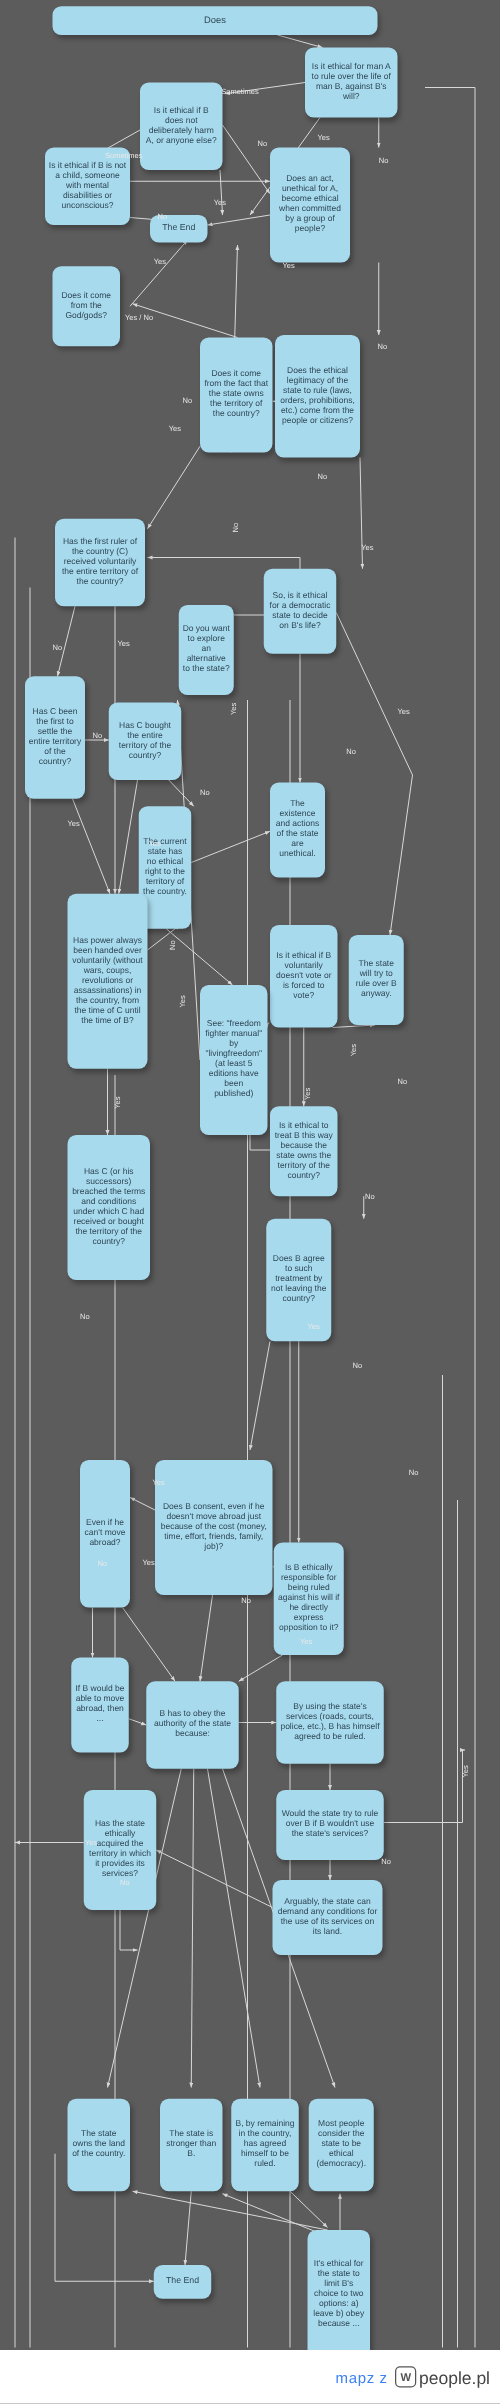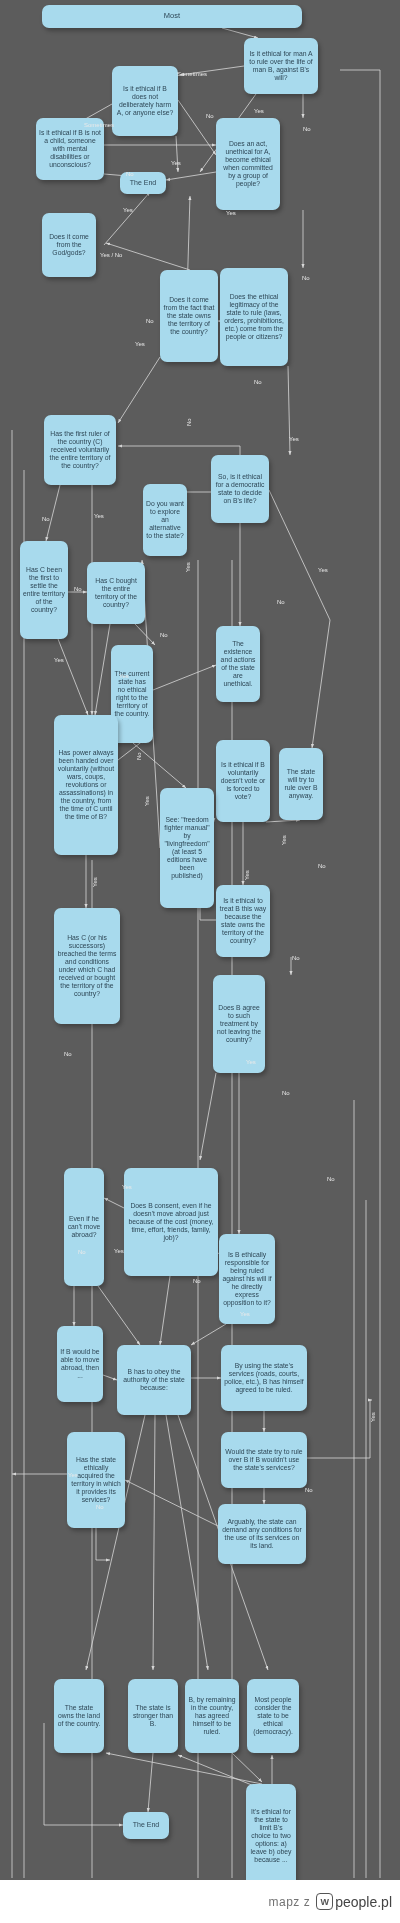--- a/index.html
+++ b/index.html
@@ -67,21 +67,21 @@
     height: 43px;
     background: #ffffff;
     display: flex;
     align-items: center;
     justify-content: flex-end;
     padding-right: 8px;
     box-sizing: border-box;
     font-family: "Liberation Sans", sans-serif;
   }
   #footer .credit {
-    color: #737373;
+    color: #3b82f6;
     font-size: 12px;
     letter-spacing: 0.5px;
     margin-right: 6px;
   }
   #footer .logo-mark {
     width: 15px;
     height: 15px;
     border: 1.6px solid #555;
     border-radius: 4px;
     color: #555;
@@ -239,21 +239,21 @@
         <path d="M24,470 L24,1878"></path>
         <path d="M92,860 L92,1878"></path>
         <path d="M198,560 L198,1878"></path>
         <path d="M232,560 L232,1878"></path>
         <path d="M354,1100 L354,1878"></path>
         <path d="M366,1200 L366,1878"></path>
       </g>
     </svg>
     <div id="nodes">
         <div class="node" style="left: 42px; top: 5px; width: 260px; height: 23px; font-size: 7.5px;">
-          <span>Most</span>
+          <span>Does</span>
         </div>
         <div class="node" style="left: 244px; top: 38px; width: 74px; height: 56px; font-size: 6.8px;">
           <span>Is it ethical for man A to rule over the life of man B, against B's will?</span>
         </div>
         <div class="node" style="left: 112px; top: 66px; width: 66px; height: 70px; font-size: 6.8px;">
           <span>Is it ethical if B does not deliberately harm A, or anyone else?</span>
         </div>
         <div class="node" style="left: 36px; top: 118px; width: 68px; height: 62px; font-size: 6.8px;">
           <span>Is it ethical if B is not a child, someone with mental disabilities or unconscious?</span>
         </div>

